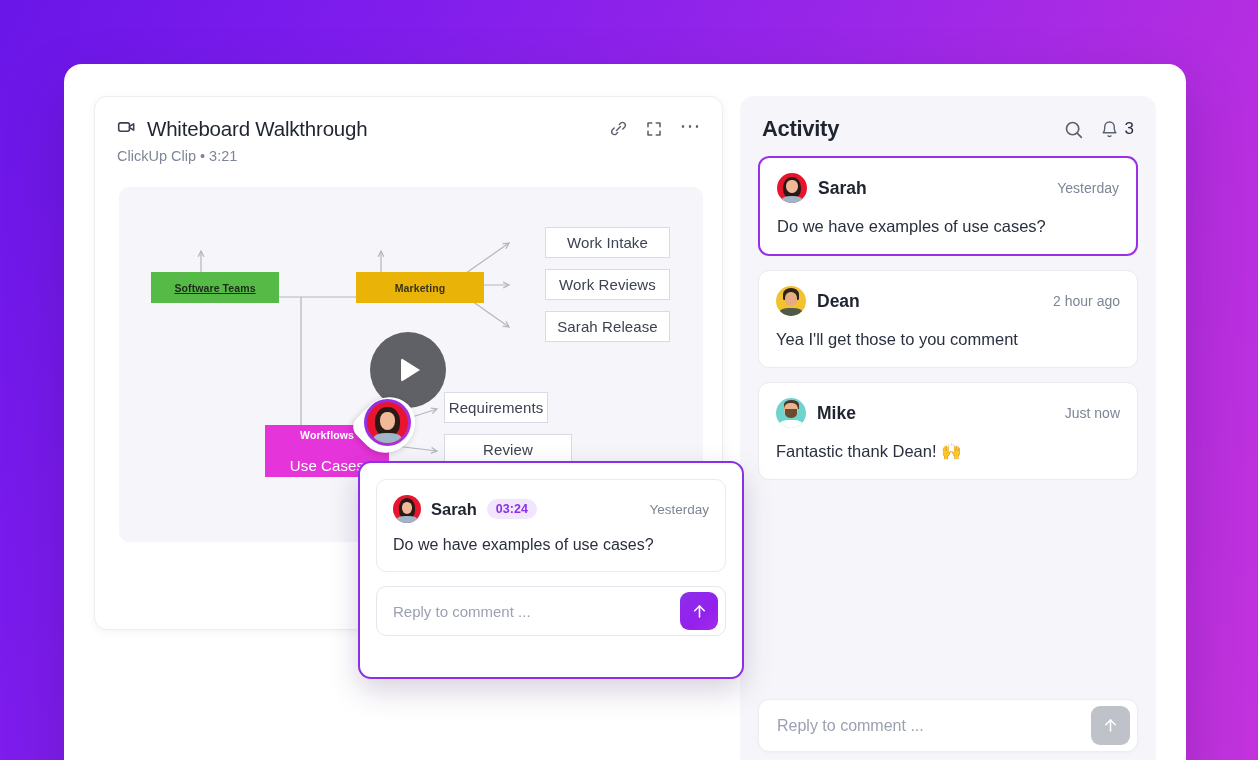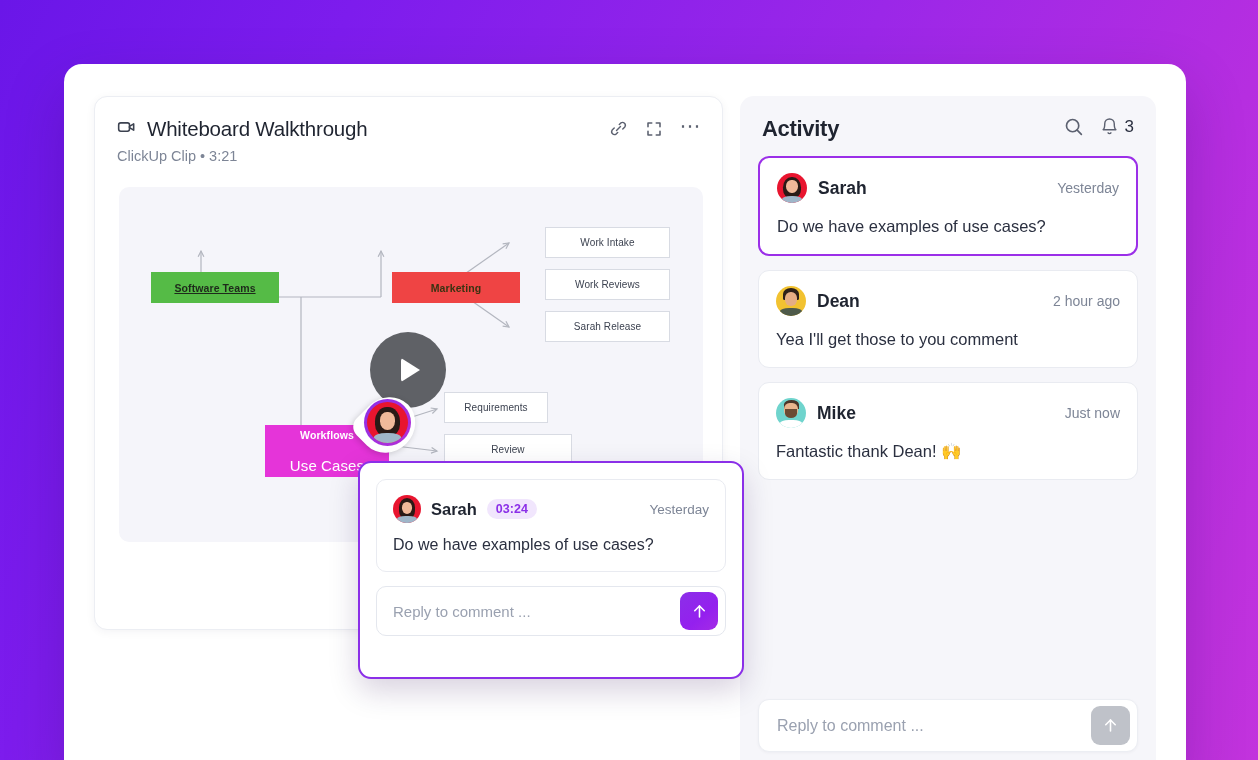--- a/index.html
+++ b/index.html
@@ -55,23 +55,23 @@
   }
   .node {
     position: absolute;
     display: flex; align-items: center; justify-content: center;
     flex-direction: column;
     font-size: 10.5px; font-weight: 700;
     text-align: center;
     letter-spacing: .1px;
   }
   .n-green  { background:#55bb46; color:#1e2a1b; }
-  .n-yellow { background:#ef4444; color:#3a3312;margin-left:36px; }
+  .n-yellow { background:#eab308; color:#3a3312; }
   .n-pink   { background:#e534d9; color:#ffffff; }
-  .n-white  { background:#ffffff; border:1px solid #d8dbe3; color:#3c4250; font-weight:400; font-size:10px;text-align:center; }
+  .n-white  { background:#ffffff; border:1px solid #d8dbe3; color:#3c4250; font-weight:400; font-size:15px;text-align:center; }
   .n-pink .sub { font-size: 15px; font-weight: 400; margin-top: 16px; }
 
   
   .play-btn {
     position: absolute; left: 251px; top: 145px;
     width: 76px; height: 76px; border-radius: 50%;
     background: #5f6166;
     display: flex; align-items: center; justify-content: center;
     cursor: pointer;
   }
@@ -167,21 +167,21 @@
   
   .activity {
     position:absolute;
     left:676px; top:32px;
     width:416px; height:688px;
     background:#f6f6fa;
     border-radius: 14px 14px 14px 14px;
     padding: 0 18px;
   }
   .act-head {
-    display:flex; align-items:flex-start;
+    display:flex; align-items:center;
     padding: 20px 4px 0 4px;
     gap: 8px;
   }
   .act-title { font-size:22px; font-weight:700; color:#1f2430; letter-spacing:-.3px; }
   .act-tools { margin-left:auto; display:flex; align-items:center; gap:16px; color:#5c6170; }
   .act-tools > span { display:flex; cursor:pointer; }
   .bell-wrap { display:flex; align-items:center; gap:6px; }
   .bell-count { font-size:17px; color:#2b3040; }
 
   .act-card {

